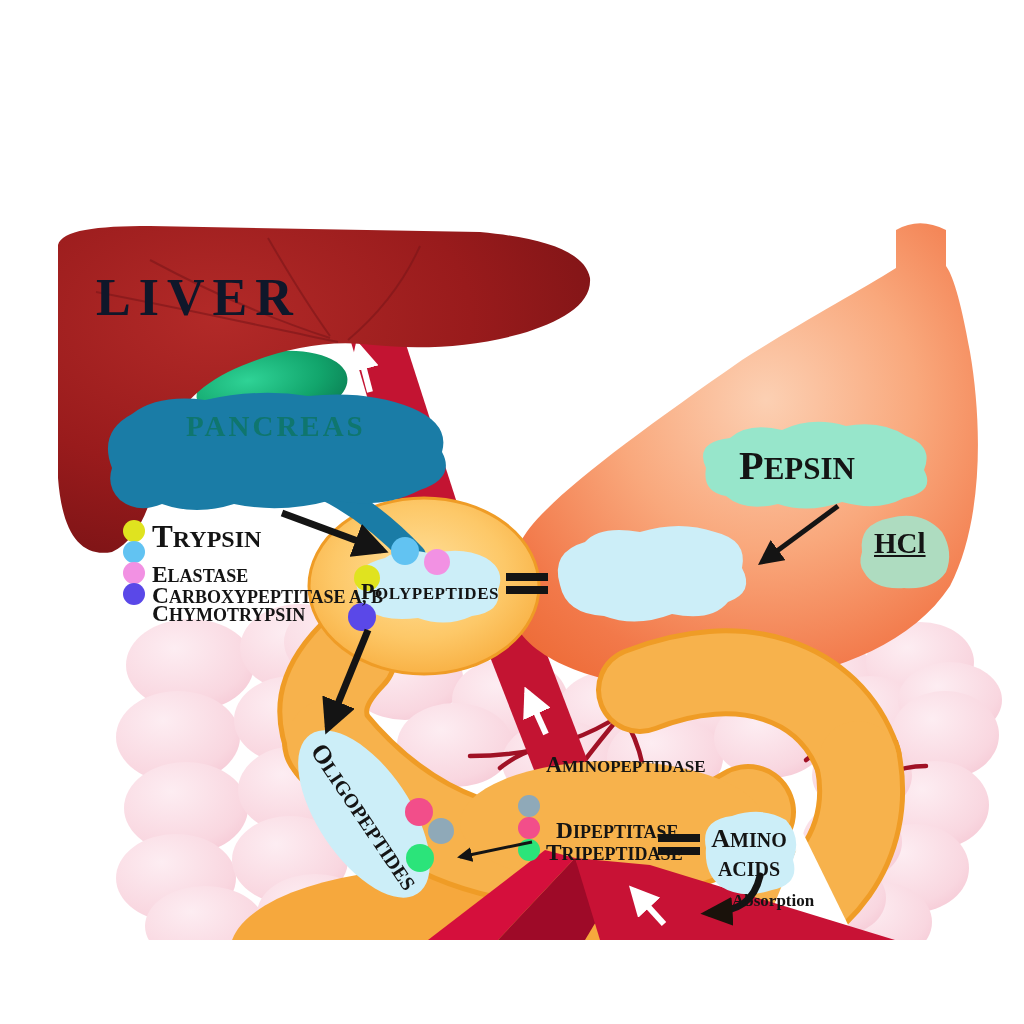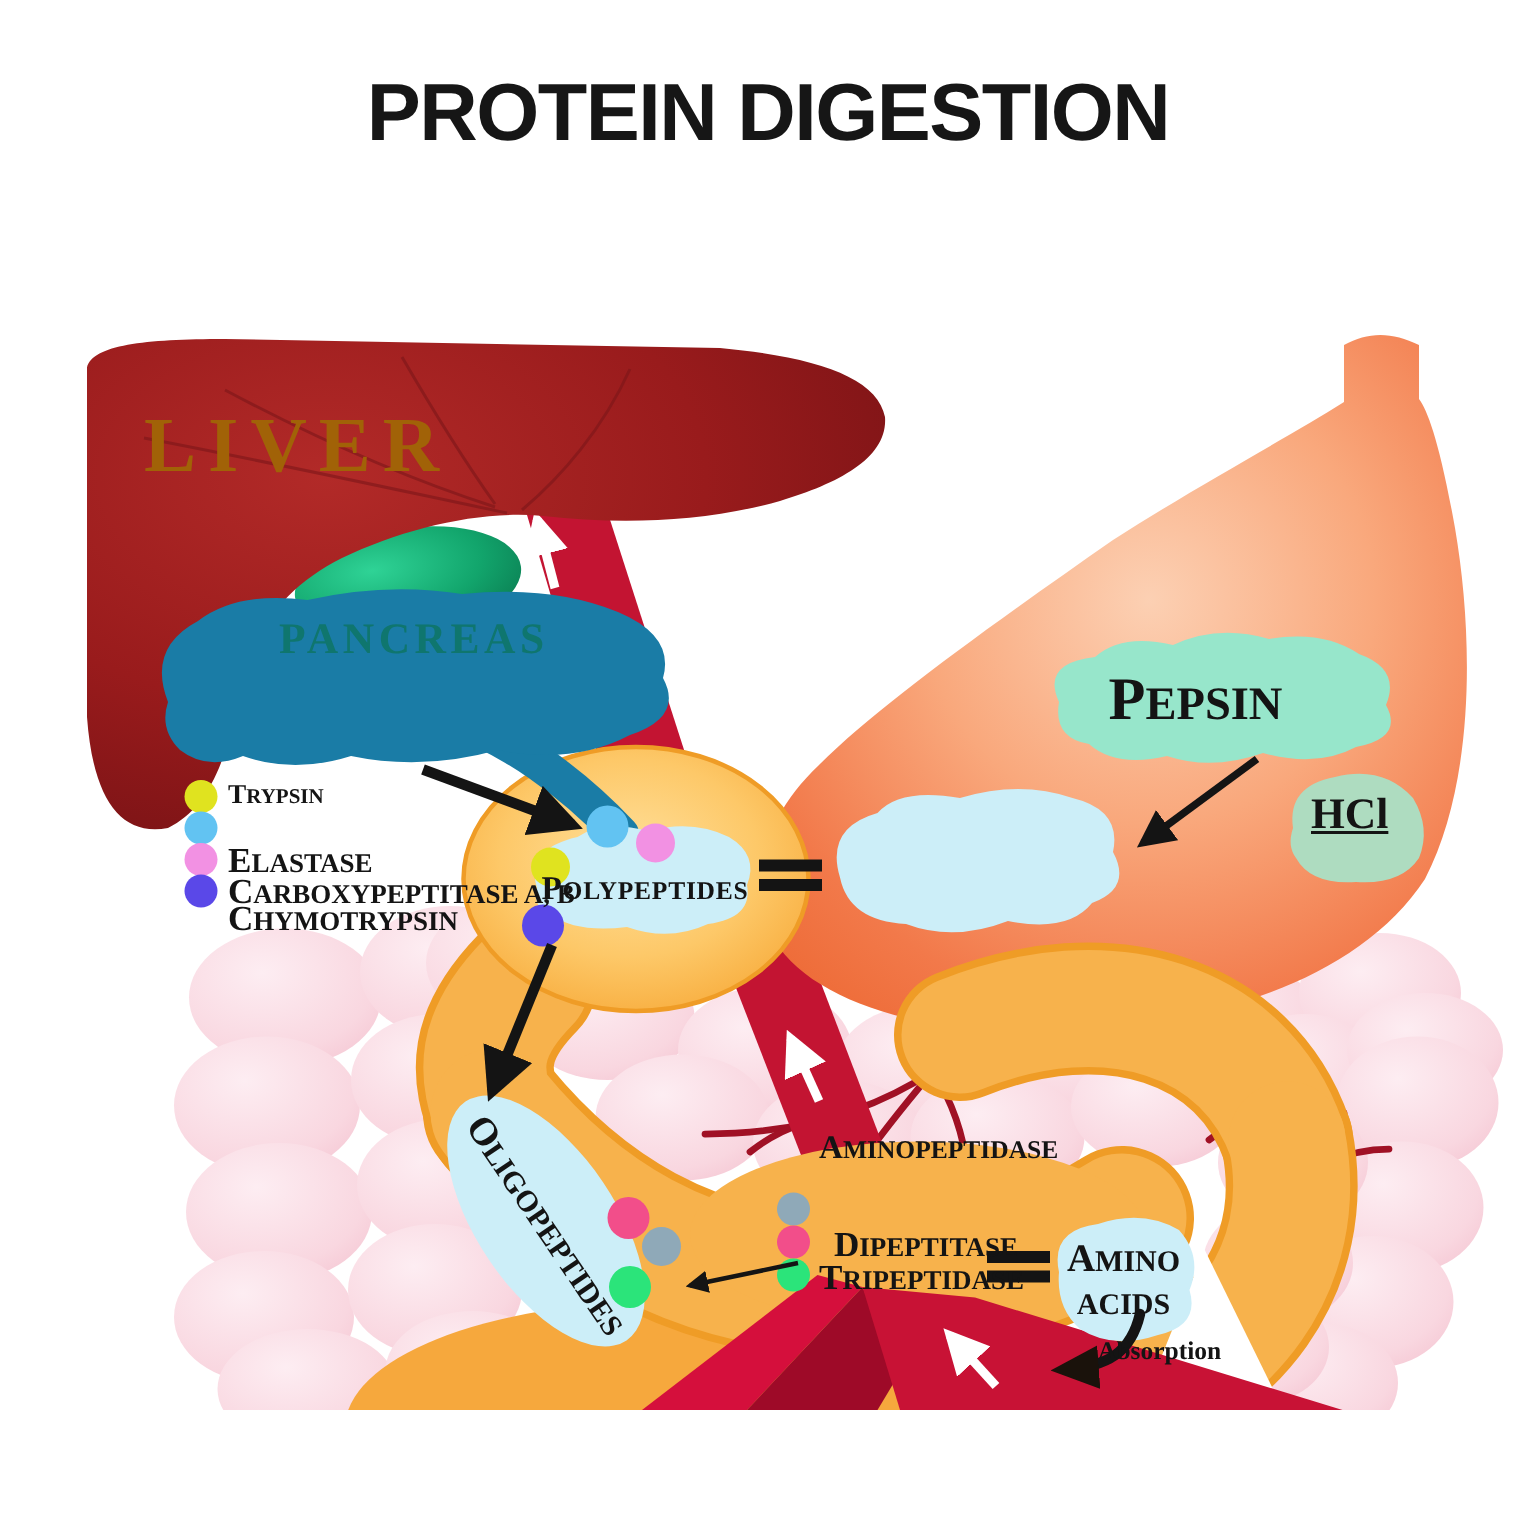--- a/index.html
+++ b/index.html
@@ -209,39 +209,38 @@
   <g fill="#141414">
     <rect x="506" y="573" width="42" height="8"></rect>
     <rect x="506" y="586" width="42" height="8"></rect>
     <rect x="658" y="834" width="42" height="8"></rect>
     <rect x="658" y="847" width="42" height="8"></rect>
   </g>
 
   <rect x="0" y="940" width="1024" height="84" fill="#ffffff"></rect>
 </svg>
 
-<div id="title">PROTEIN DIGESTION</div>
-
-<div class="txt organ" style="left:96px;top:268px;font-size:52px;letter-spacing:8px;color:#a16207;">LIVER</div>
+
+<div class="txt organ" style="left:96px;top:268px;font-size:52px;letter-spacing:8px;color:#0f172a;">LIVER</div>
 
 <div class="txt organ" style="left:186px;top:410px;font-size:29px;letter-spacing:3px;color:#0f766e;">PANCREAS</div>
 
 <div class="txt center" style="left:712px;top:442px;width:170px;font-size:31px;">
   <span class="sc">PEPSIN</span></div>
 
 <div class="txt" style="left:874px;top:527px;font-size:29px;text-decoration:underline;">HCl</div>
 
 
 <div class="txt center" style="left:360px;top:579px;width:140px;font-size:17px;letter-spacing:0.5px;">
   <span class="sc">POLYPEPTIDES</span></div>
 
 <div class="txt center" style="left:264px;top:802px;width:200px;font-size:20px;transform:rotate(56deg);">
   <span class="sc">OLIGOPEPTIDES</span></div>
 
-<div class="txt" style="left:152px;top:519px;font-size:14px;">
+<div class="txt" style="left:152px;top:519px;font-size:24px;">
   <span class="sc">TRYPSIN</span></div>
 <div class="txt" style="left:152px;top:564px;font-size:18px;margin-top:36px;">
   <span class="sc">CHYMOTRYPSIN</span></div>
 <div class="txt" style="left:152px;top:561px;font-size:18px;">
   <span class="sc">ELASTASE</span></div>
 <div class="txt" style="left:152px;top:582px;font-size:18px;">
   <span class="sc">CARBOXYPEPTITASE A, B</span></div>
 
 <div class="txt" style="left:546px;top:752px;font-size:17px;">
   <span class="sc">AMINOPEPTIDASE</span></div>

